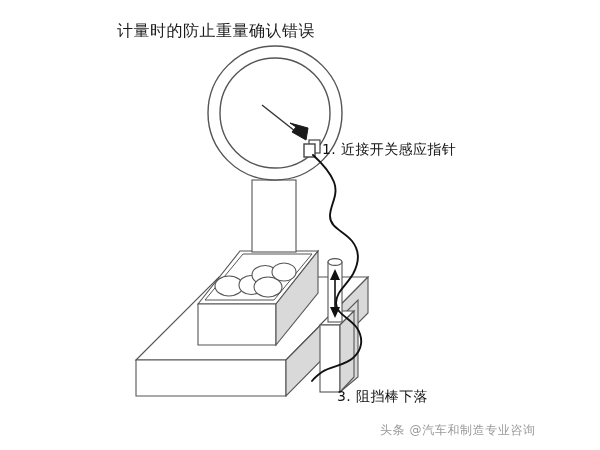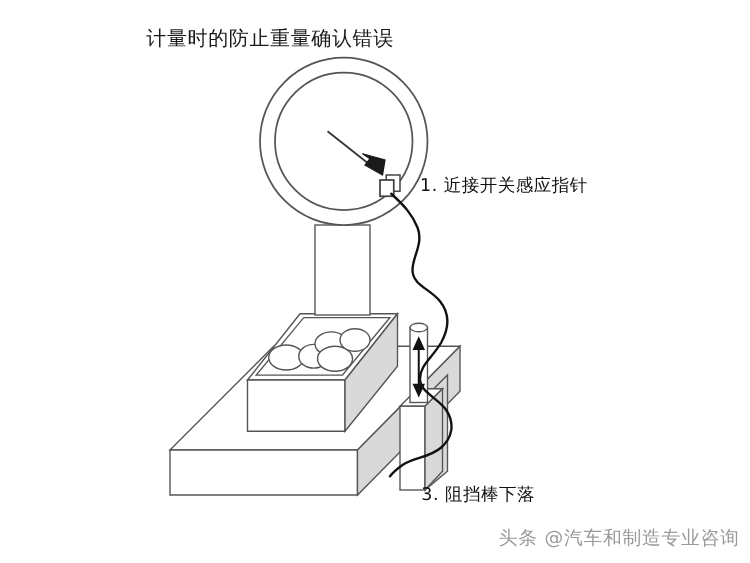--- a/index.html
+++ b/index.html
@@ -44,28 +44,28 @@
 
   .callout {
     position: absolute;
     font-size: 14px;
     line-height: 18px;
     color: #111111;
     white-space: nowrap;
     letter-spacing: 0.4px;
     font-family: "DejaVu Sans", "Liberation Sans", sans-serif;
   }
-  .callout-1 { left: 336px; top: 140px; }
+  .callout-1 { left: 322px; top: 140px; }
   .callout-2 { left: 337px; top: 387px; }
 
   .watermark {
     position: absolute;
-    left: 399px;
+    left: 380px;
     top: 420px;
-    font-size: 15px;
+    font-size: 12px;
     line-height: 20px;
     color: #9a9a9a;
     white-space: nowrap;
     letter-spacing: 0.6px;
     font-family: "DejaVu Sans", "Liberation Sans", sans-serif;
   }
 </style>
 </head>
 <body>
 

